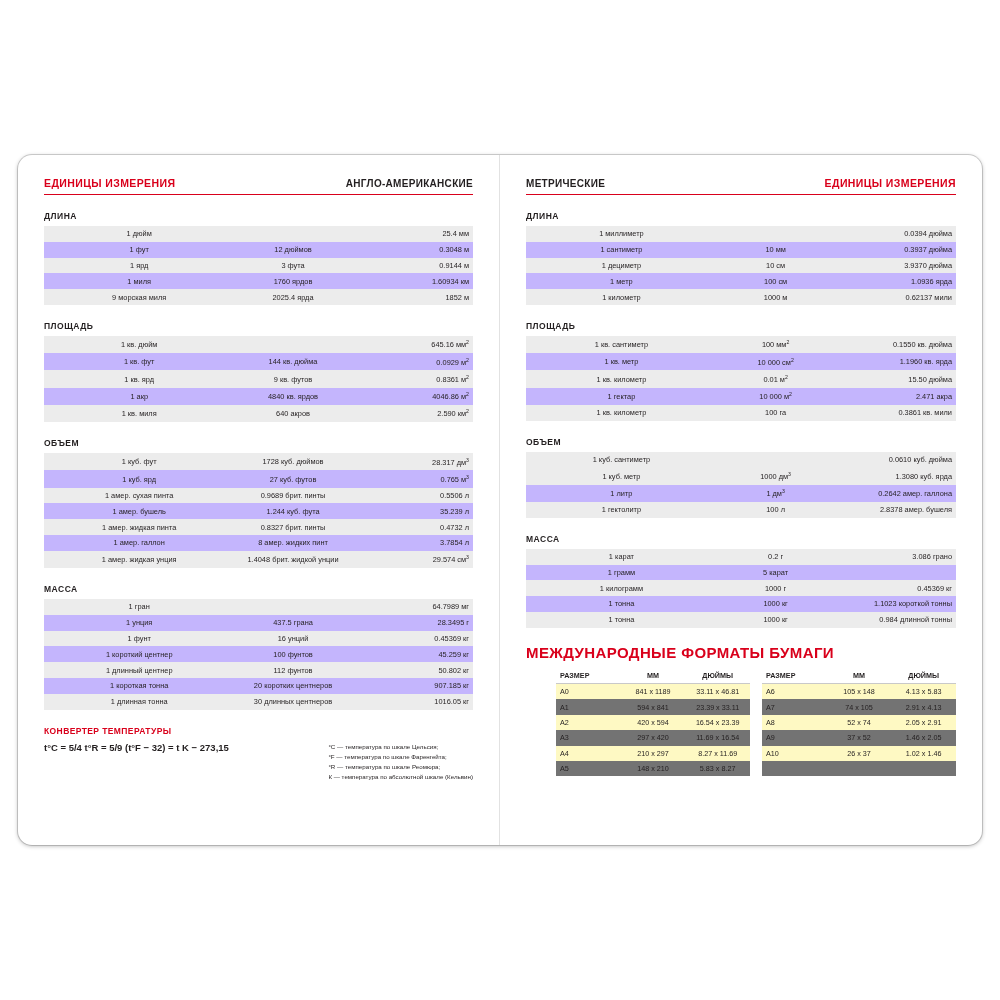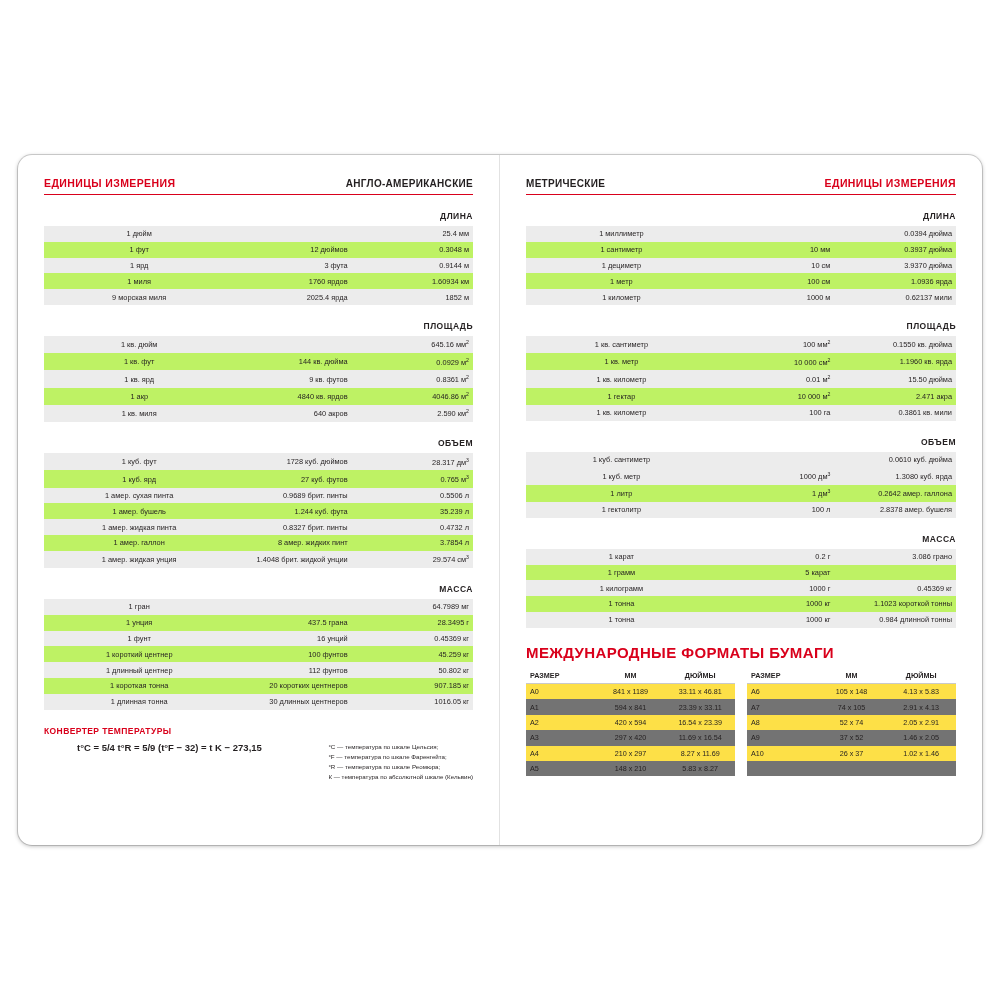--- a/index.html
+++ b/index.html
@@ -57,58 +57,56 @@
     font-size: 10px;
     font-weight: bold;
     letter-spacing: 0.3px;
   }
   .sec-title {
     font-size: 8.5px;
     font-weight: bold;
     letter-spacing: 0.5px;
     margin: 0 0 5px 0;
     color: #231f20;
-    text-align: right;
   }
   table.conv {
     width: 100%;
     border-collapse: collapse;
     margin-bottom: 16px;
     table-layout: fixed;
   }
   table.conv td {
     font-size: 7.4px;
     padding: 3.4px 4px;
     color: #231f20;
     white-space: nowrap;
     overflow: hidden;
     text-overflow: ellipsis;
   }
   table.conv tr.odd td {
     background: #ececec;
   }
   table.conv tr.even td {
-    background: #bef264;
+    background: #c4b5fd;
   }
   td.c1 { width: 45%; text-align: center; }
-  td.c2 { width: 27%; text-align: right; }
+  td.c2 { width: 27%; text-align: center; }
   td.c3 { width: 28%; text-align: right; padding-left: 10px; }
 
   .temp-title {
     color: #d9001b;
     font-weight: bold;
     font-size: 8.5px;
     letter-spacing: 0.4px;
     margin: 6px 0 6px 0;
   }
   .temp-row {
     display: flex;
     align-items: flex-start;
     justify-content: space-between;
-    margin-left: 33px;
   }
   .temp-formula {
     font-size: 9.5px;
     font-weight: bold;
     white-space: nowrap;
   }
   .temp-notes {
     font-size: 6.2px;
     line-height: 1.65;
     text-align: left;
@@ -118,20 +116,21 @@
   .paper-title {
     color: #d9001b;
     font-weight: bold;
     font-size: 15px;
     letter-spacing: 0.4px;
     margin: 4px 0 7px 0;
   }
   .paper-wrap {
     display: flex;
     gap: 12px;
+    margin-left: 30px;
   }
   table.paper {
     width: 50%;
     border-collapse: collapse;
     table-layout: fixed;
   }
   table.paper th {
     font-size: 7.2px;
     font-weight: bold;
     text-align: center;
@@ -139,21 +138,21 @@
     background: #ffffff;
     border-bottom: 1px solid #c9c9c9;
   }
   table.paper th.pc1 { text-align: left; padding-left: 4px; }
   table.paper td {
     font-size: 7.2px;
     text-align: center;
     padding: 3.2px 2px;
   }
   table.paper td.pc1 { text-align: left; padding-left: 4px; }
-  table.paper tr.odd td { background: #fde047; }
+  table.paper tr.odd td { background: #fef9c3; }
   table.paper tr.even td { background: #737373; }
   sup { font-size: 0.7em; vertical-align: super; }
 </style>
 </head>
 <body>
 
 <div class="page">
 
   <div class="spread-col col-left">
     <div class="hdr">

